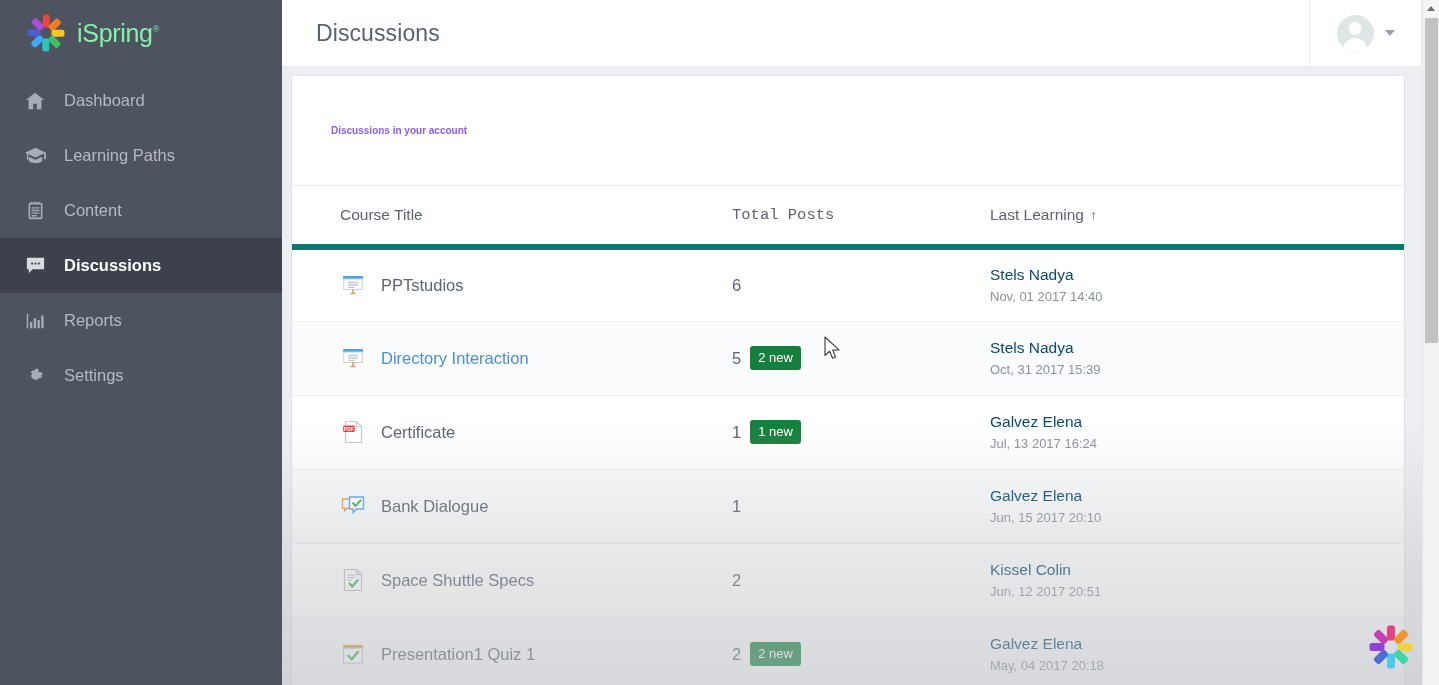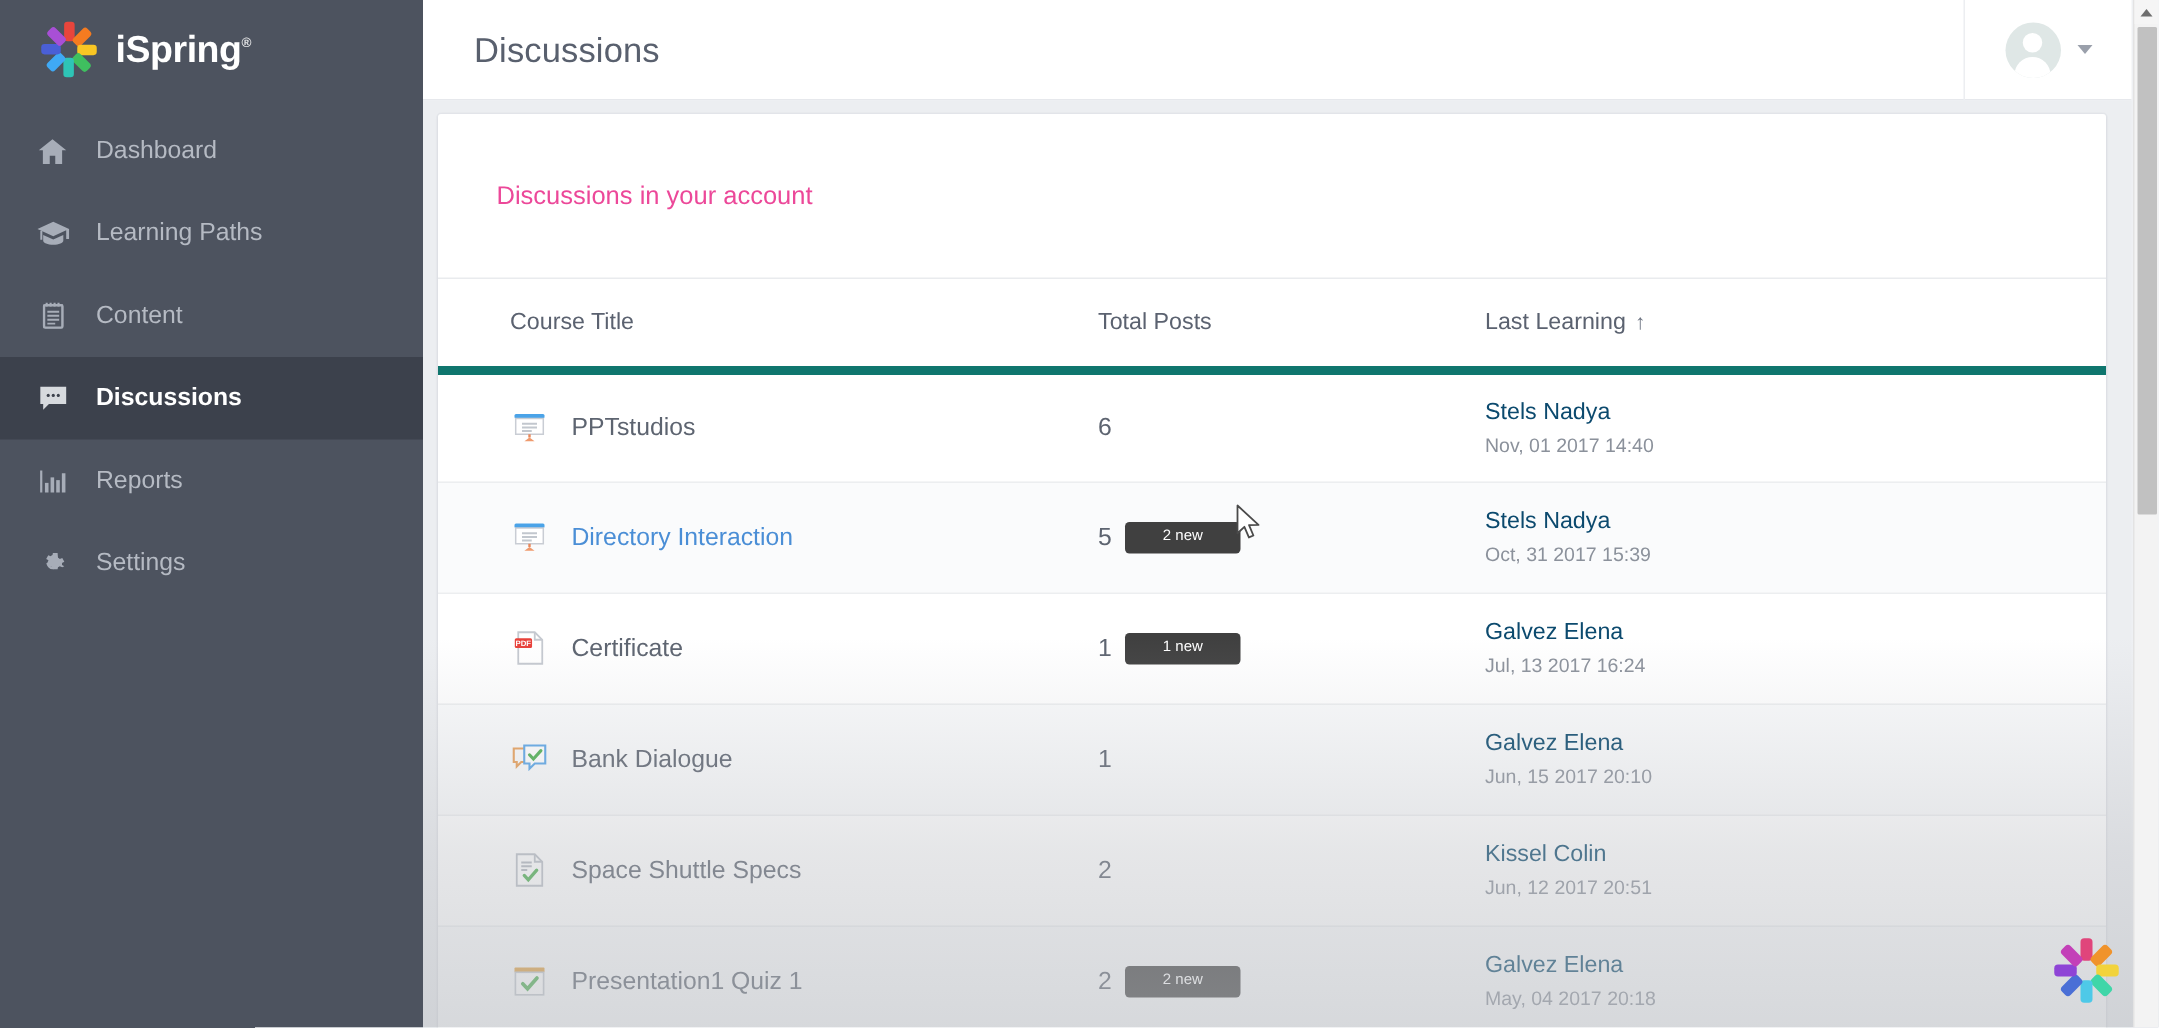--- a/index.html
+++ b/index.html
@@ -23,22 +23,22 @@
     padding-left: 24px;
   }
   #brand-logo { width: 44px; height: 44px; position: relative; flex: 0 0 auto; }
   #brand-logo .pet {
     position: absolute; left: 50%; top: 50%;
     width: 6.5px; height: 13px; border-radius: 2.2px;
     transform-origin: 50% 50%;
   }
   #brand-name {
     margin-left: 9px;
-    color: #ffffff; font-size: 25px; letter-spacing: -0.3px;
-    font-weight: 700;
+    color: #86efac; font-size: 25px; letter-spacing: -0.3px;
+    font-weight: 400;
     text-align: center;
   }
   #brand-name sup { font-size: 9px; vertical-align: super; opacity: .85; }
 
   #nav { margin-top: 7px; }
   .nav-item {
     display: flex; align-items: center;
     height: 55px; padding-left: 22px;
     color: #b5bac3; font-size: 16.5px;
     cursor: pointer; position: relative;
@@ -107,53 +107,53 @@
     box-shadow: 0 1px 2px rgba(60,70,90,.10), 0 0 0 1px rgba(60,70,90,.035);
     height: 700px;
     overflow: hidden;
   }
   #card-intro {
     height: 110px;
     display: flex; align-items: center;
     padding-left: 39px;
     border-bottom: 1px solid #e9ebee;
   }
-  #card-intro span { font-size: 17px; color: #ec4899; }
+  #card-intro span { font-size: 10px; color: #8b5cf6; font-weight: bold; }
 
   
   table { width: 100%; border-collapse: collapse; table-layout: fixed; }
   thead th {
     text-align: left; font-weight: 400;
     font-size: 15.5px; color: #5b6270;
     height: 61px; vertical-align: middle;
     padding: 0;
     border-bottom: 6px solid #0f766e;
   }
   th.c-title  { width: 440px; padding-left: 48px; }
-  th.c-posts  { width: 258px; }
+  th.c-posts  { width: 258px; font-family: Liberation Mono, monospace; }
   th.c-last    { width: 441px; }
   th.c-last .sortarrow { margin-left: 6px; font-size: 14px; color: #6b7280; }
 
   tbody tr { height: 74px; border-bottom: 1px solid #eceef0; }
   tbody tr:nth-child(even) { background: #fafbfc; }
   tbody td { padding: 0; vertical-align: middle; }
 
   td.c-title { padding-left: 48px; }
   .title-cell { display: flex; align-items: center; }
   .file-ico { width: 26px; height: 26px; flex: 0 0 auto; margin-right: 15px; }
   .course-name { font-size: 16.5px; color: #5d6470; }
   .course-name.link { color: #4a8ed6; cursor: pointer; }
 
   td.c-posts { font-size: 16.5px; color: #5d6470; }
   .posts-cell { display: flex; align-items: center; }
   .badge {
     margin-left: 9px;
-    background: #404040; color: #ffffff;
-    font-size: 10px; line-height: 1;
-    padding: 5px 25px 6px; border-radius: 3px;
+    background: #15803d; color: #ffffff;
+    font-size: 13px; line-height: 1;
+    padding: 5px 8px 6px; border-radius: 3px;
     white-space: nowrap;
   }
 
   .lc-name { font-size: 15.5px; color: #4e5costly; }
   .lc-name { color: #0c4a6e; }
   .lc-date { font-size: 13px; color: #8b919b; margin-top: 5px; }
 
   
   #fade {
     position: absolute; left: 282px; bottom: 0;

